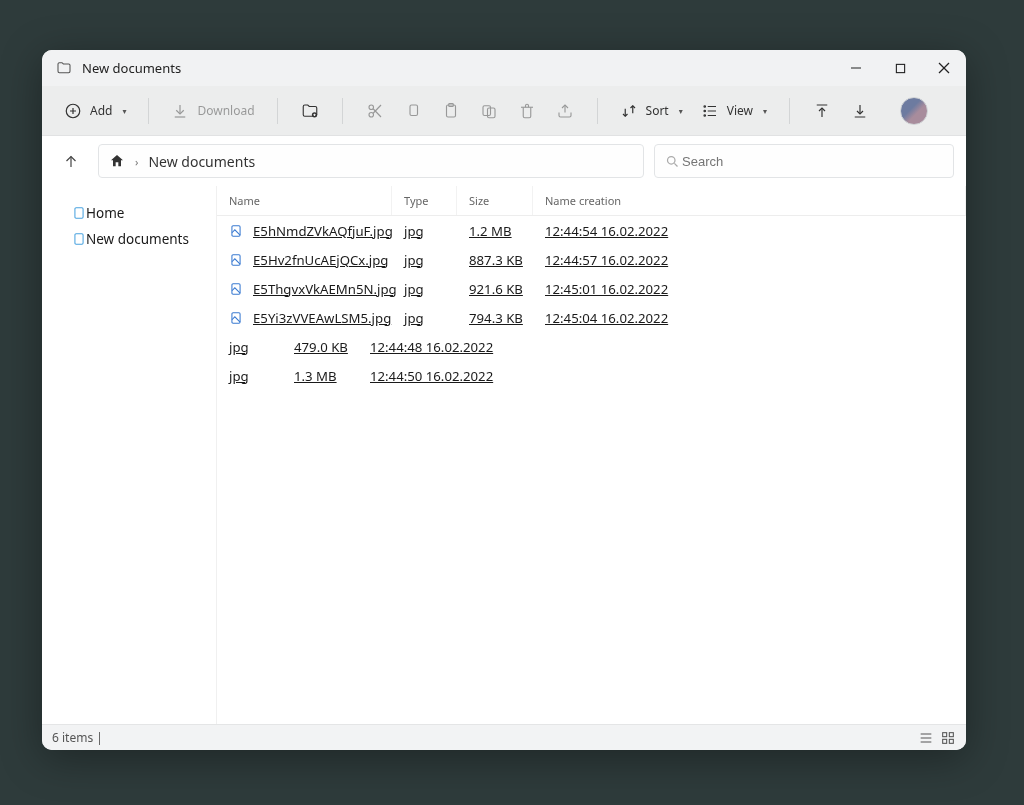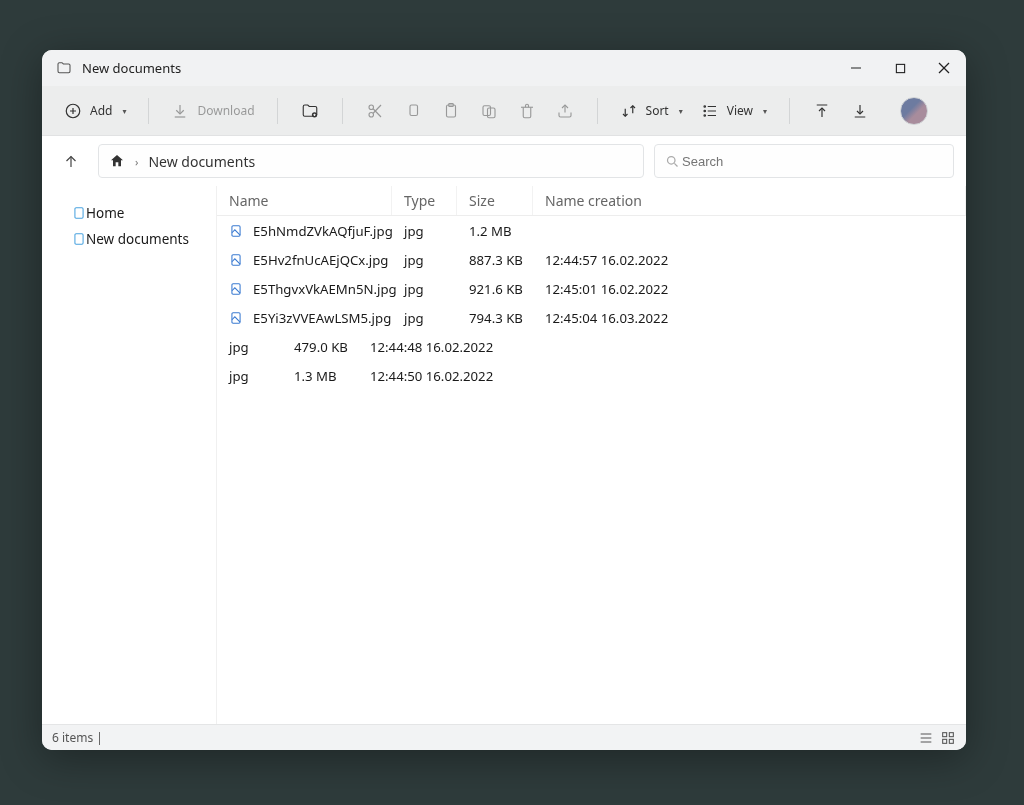--- a/index.html
+++ b/index.html
@@ -132,30 +132,30 @@
     width:14px; height:14px;
     display:inline-flex; align-items:center; justify-content:center;
   }
 
   .content { flex:1; display:flex; flex-direction:column; min-width:0; }
   .cols {
     display:flex; align-items:center;
     height:30px;
     border-bottom:1px solid #ededed;
     color:#666;
-    font-size:14px;
+    font-size:11px;
     text-align:center;
   }
   .cols > div, .row > div { border-right:1px solid #f2f2f2; height:100%; display:flex; align-items:center; padding-left:12px; }
   .row > div { border-right:none; }
   .c-name { width:175px; }
   .c-type { width:65px; }
   .c-size { width:76px; }
   .c-date { flex:1; }
-  .files { flex:1; overflow:auto; }
+  .files { flex:1; overflow:auto;text-decoration:underline; }
   .row {
     display:flex; height:29px; align-items:center;
     font-size:13.2px; color:#1a1a1a;
   }
   .row .c-name { display:flex; align-items:center; gap:10px; }
   .file-icon {
     width:14px; height:14px;
     display:inline-flex; align-items:center; justify-content:center;
   }
 
@@ -419,20 +419,23 @@
                 </svg>
               </span>
               <span>E5hNmdZVkAQfjuF.jpg</span>
             </div>
             <div class="c-type">
               <span>jpg</span>
             </div>
             <div class="c-size">
               <span>1.2 MB</span>
             </div>
+            <div class="c-date">
+              <span>12:44:54 16.02.2022</span>
+            </div>
           </div>
           <div class="row">
             <div class="c-name">
               <span class="file-icon">
                 <svg width="14" height="14" viewBox="0 0 24 24" fill="none" stroke="#3b7bd1" stroke-width="1.8">
                   <rect x="5" y="3" width="14" height="18" rx="2"></rect>
                   <polyline points="5 15 10 10 19 19" stroke="#3b7bd1"></polyline>
                 </svg>
               </span>
               <span>E5Hv2fnUcAEjQCx.jpg</span>
@@ -477,21 +480,21 @@
               </span>
               <span>E5Yi3zVVEAwLSM5.jpg</span>
             </div>
             <div class="c-type">
               <span>jpg</span>
             </div>
             <div class="c-size">
               <span>794.3 KB</span>
             </div>
             <div class="c-date">
-              <span>12:45:04 16.03.2022</span>
+              <span>12:45:04 16.02.2022</span>
             </div>
           </div>
           <div class="row">
             <div class="c-type">
               <span>jpg</span>
             </div>
             <div class="c-size">
               <span>479.0 KB</span>
             </div>
             <div class="c-date">

